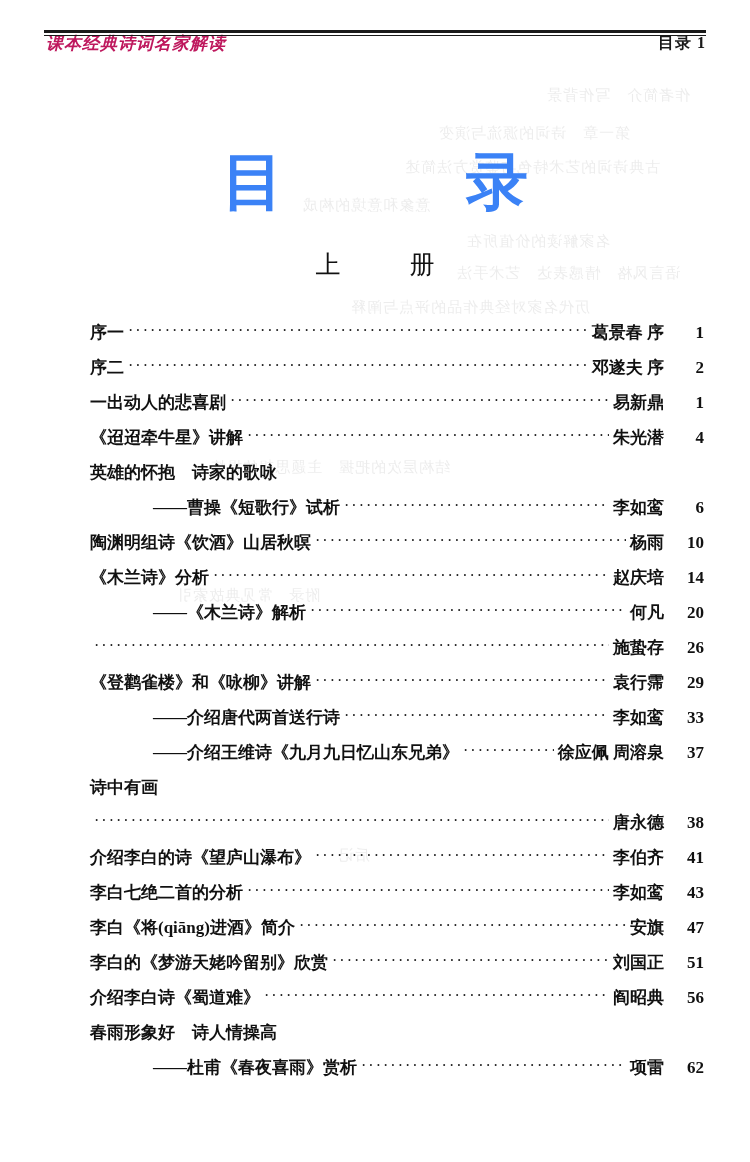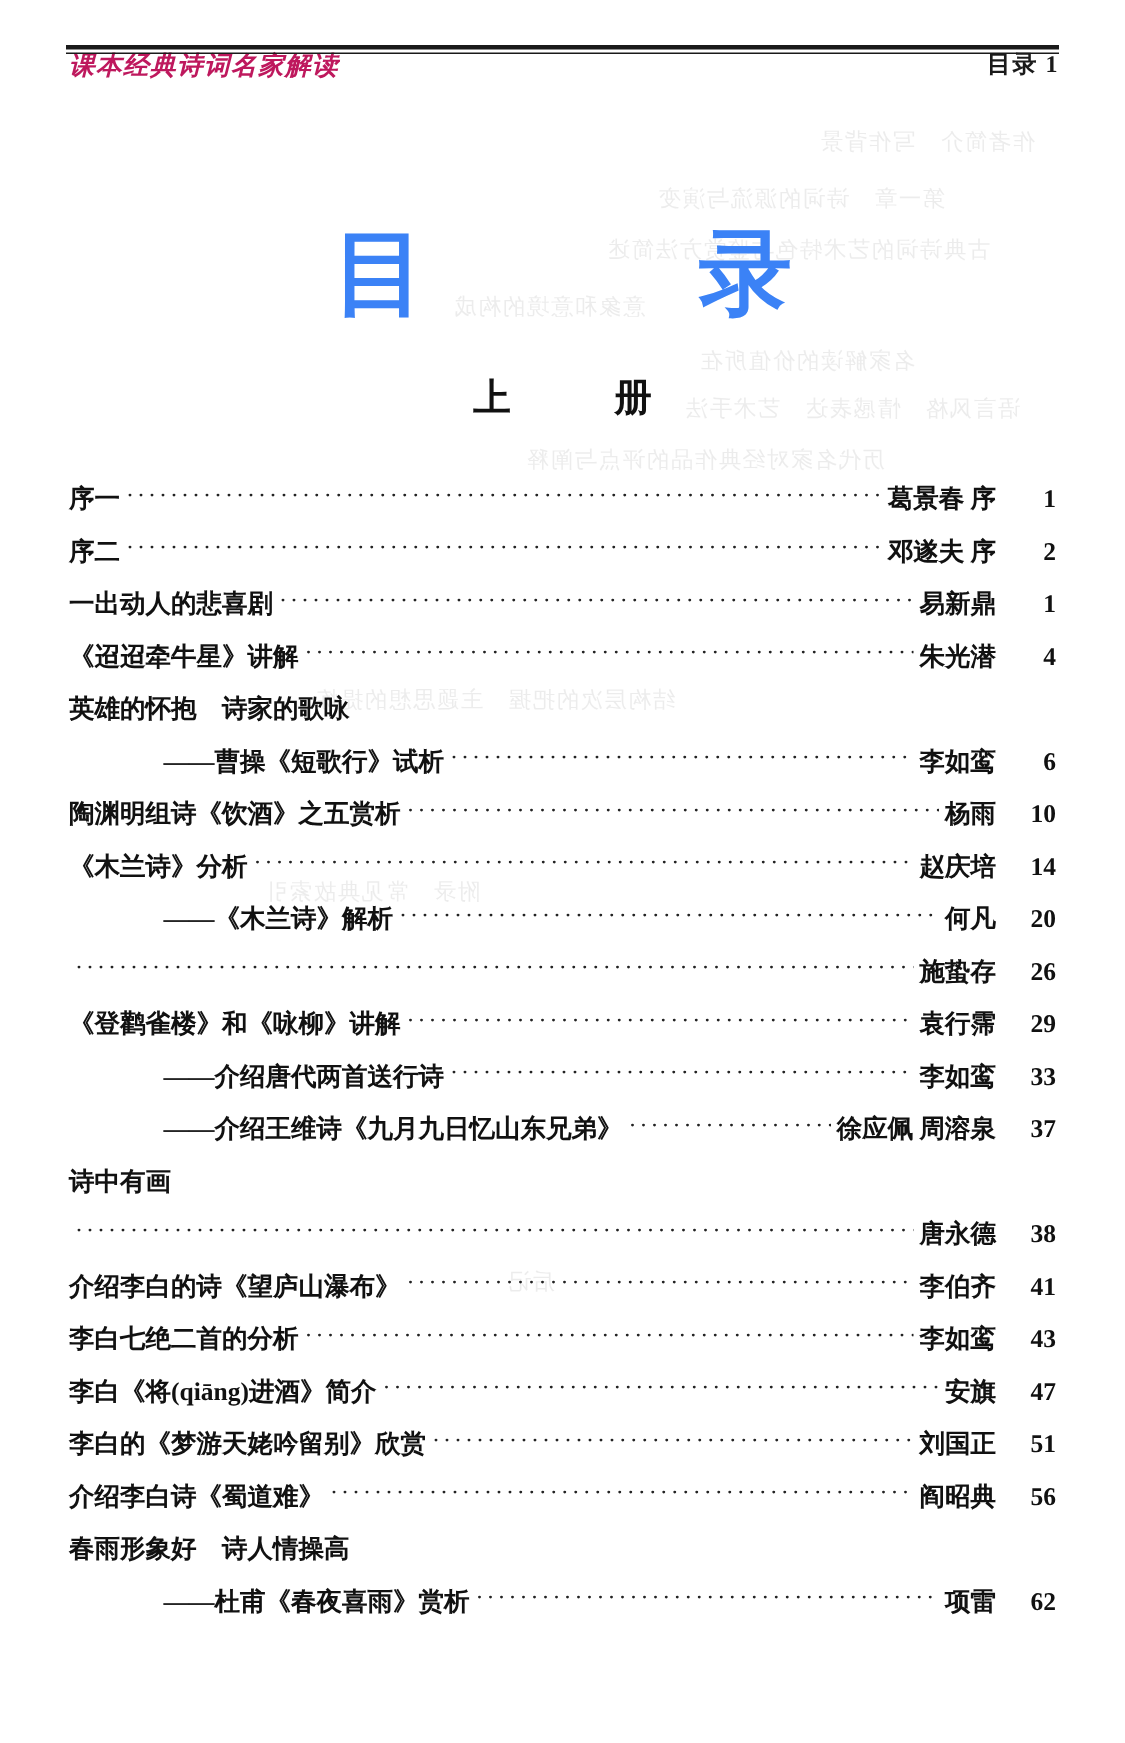--- a/index.html
+++ b/index.html
@@ -94,40 +94,41 @@
     color: #3b82f6;
     font-family: "Liberation Serif", "DejaVu Serif", serif;
   }
   .doc-subtitle {
     position: absolute;
     top: 248px;
     left: 0;
     width: 750px;
     text-align: center;
     font-size: 25px;
-    font-weight: bold;
+    font-weight: normal;
     letter-spacing: 22px;
     text-indent: 22px;
     color: #111;
   }
   
   .toc {
     position: absolute;
     top: 315px;
     left: 46px;
     width: 658px;
   }
   .toc-row {
     display: flex;
     align-items: center;
     font-size: 17px;
     line-height: 35px;
     height: 35px;
     color: #111;
     white-space: nowrap;
+    margin-left: 44px;
   }
   .toc-row.sub .toc-label {
     padding-left: 63px;
   }
   .toc-label {
     font-weight: bold;
     flex: 0 0 auto;
     font-family: "Liberation Serif", "DejaVu Serif", serif;
   }
   .toc-dots {
@@ -217,21 +218,21 @@
           <span class="toc-author"></span>
           <span class="toc-page"></span>
         </div>
         <div class="toc-row sub">
           <span class="toc-label">——曹操《短歌行》试析</span>
           <span class="toc-dots">·························································································</span>
           <span class="toc-author">李如鸾</span>
           <span class="toc-page">6</span>
         </div>
         <div class="toc-row">
-          <span class="toc-label">陶渊明组诗《饮酒》之五赏析</span>
+          <span class="toc-label">陶渊明组诗《饮酒》山居秋暝</span>
           <span class="toc-dots">·························································································</span>
           <span class="toc-author">杨雨</span>
           <span class="toc-page">10</span>
         </div>
         <div class="toc-row">
           <span class="toc-label">《木兰诗》分析</span>
           <span class="toc-dots">·························································································</span>
           <span class="toc-author">赵庆培</span>
           <span class="toc-page">14</span>
         </div>

